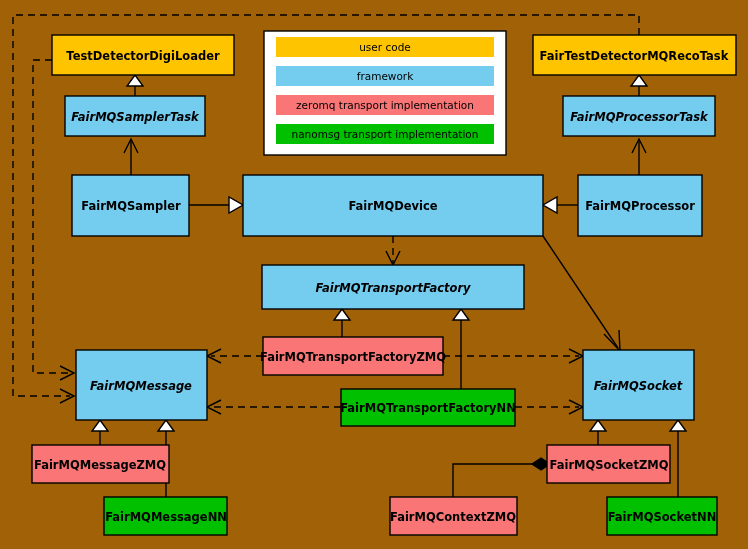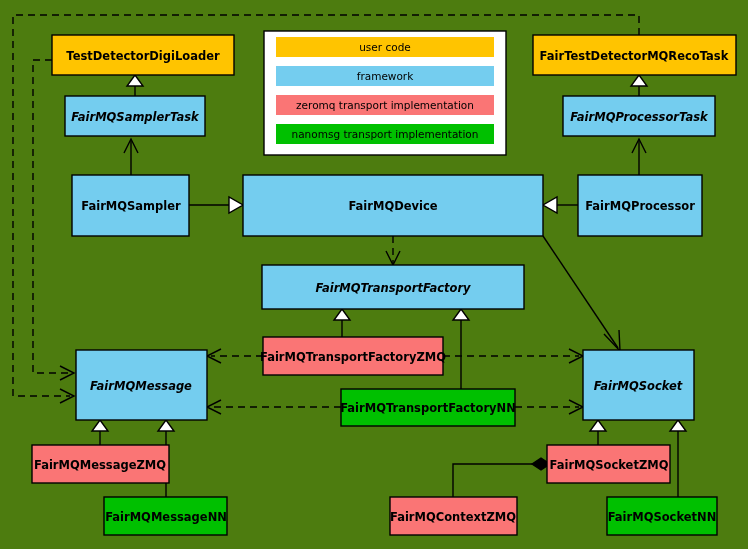--- a/index.html
+++ b/index.html
@@ -1,18 +1,18 @@
 <!DOCTYPE html>
 <html><head>
 <meta charset="utf-8">
 <style>
   html,body{margin:0;padding:0;background:#ffffff;}
   body{width:748px;height:549px;overflow:hidden;
        font-family:"DejaVu Sans","Liberation Sans",sans-serif;}
-  #stage{position:relative;width:748px;height:549px;background:#4d7c0f;}
+  #stage{position:relative;width:748px;height:549px;background:#a16207;}
   svg{position:absolute;left:0;top:0;width:748px;height:549px;}
   .boxlabel{font-size:11.5px;font-weight:bold;fill:#000;text-anchor:middle;dominant-baseline:middle;}
   .boxlabel.ital{font-style:italic;}
   .legendlabel{font-size:10.5px;font-weight:normal;fill:#000;text-anchor:middle;dominant-baseline:middle;}
   .bx{stroke:#000;stroke-width:1.4;}
   .ln{stroke:#000;stroke-width:1.4;fill:none;}
   .dsh{stroke:#000;stroke-width:1.4;fill:none;stroke-dasharray:7,5;}
   .hollow{fill:#fff;stroke:#000;stroke-width:1.4;}
   .solidfill{fill:#000;stroke:#000;stroke-width:1.4;}
   .openarr{fill:none;stroke:#000;stroke-width:1.4;}

